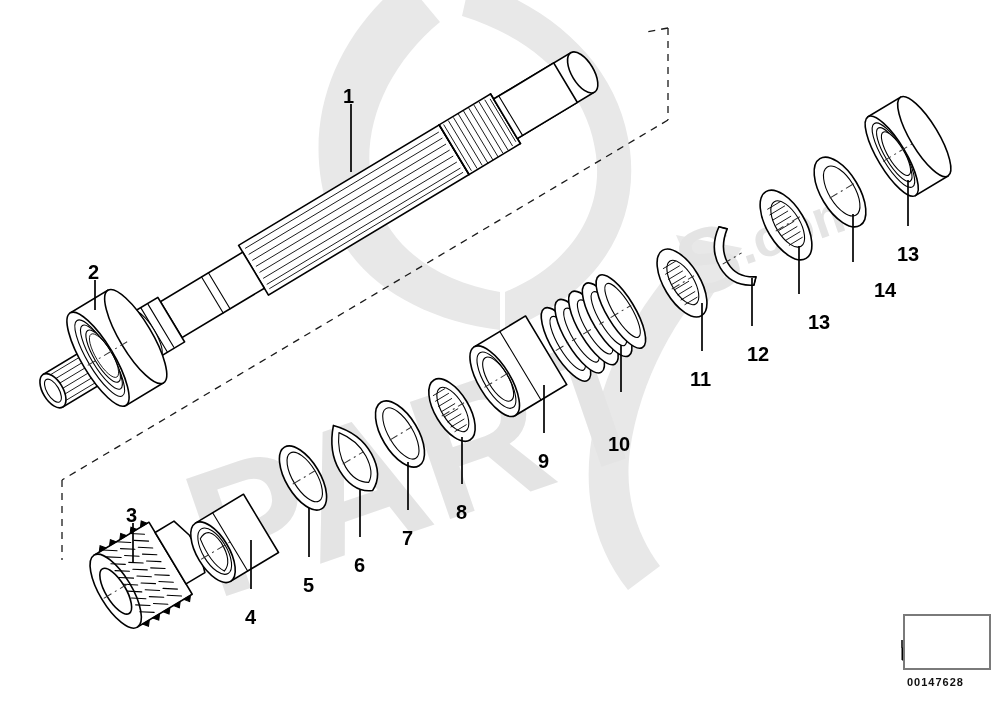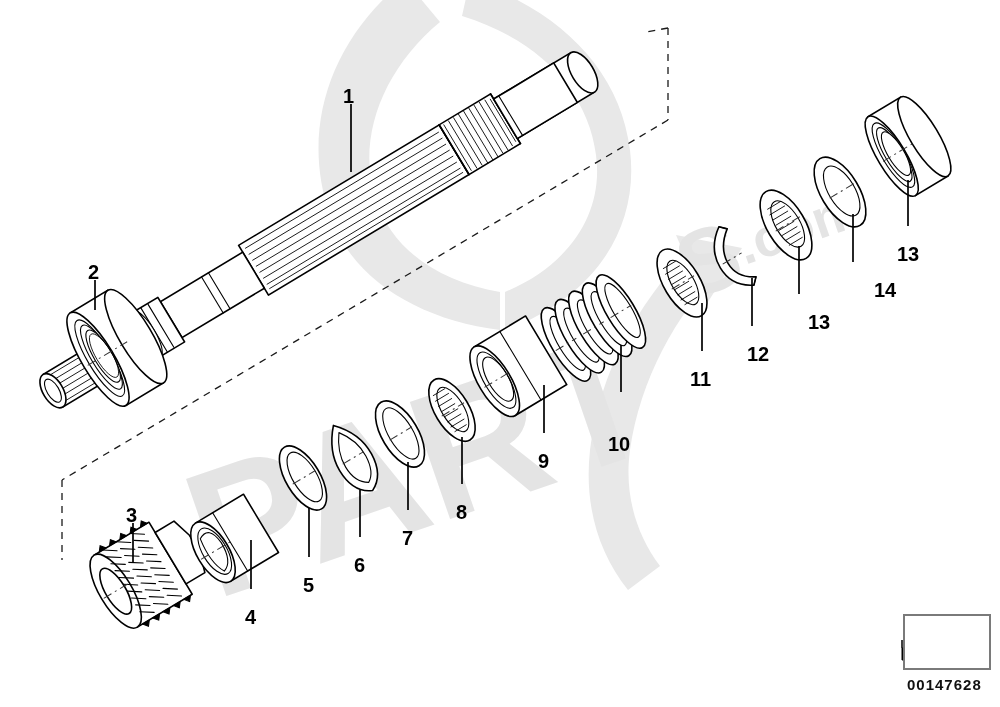--- a/index.html
+++ b/index.html
@@ -96,21 +96,21 @@
   }
   #corner-box {
     position: absolute;
     border: 2px solid #7a7a7a;
     background: #ffffff;
     box-sizing: border-box;
   }
   #corner-number {
     position: absolute;
     font-family: "Liberation Sans", sans-serif;
-    font-size: 15px;
+    font-size: 11px;
     font-weight: bold;
     letter-spacing: 1px;
     color: #111111;
   }
 </style>
 </head>
 <body>
 
 <div id="page">
 

